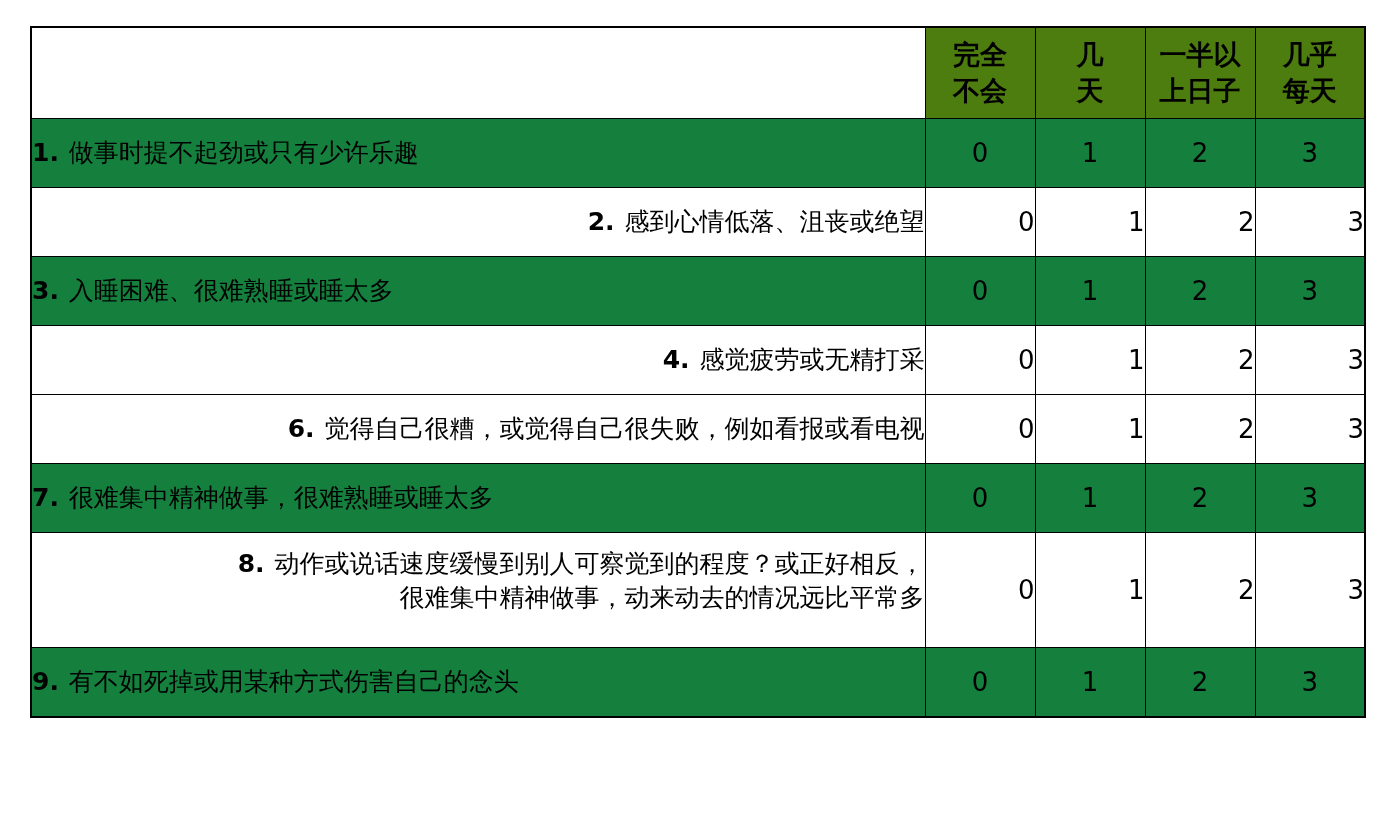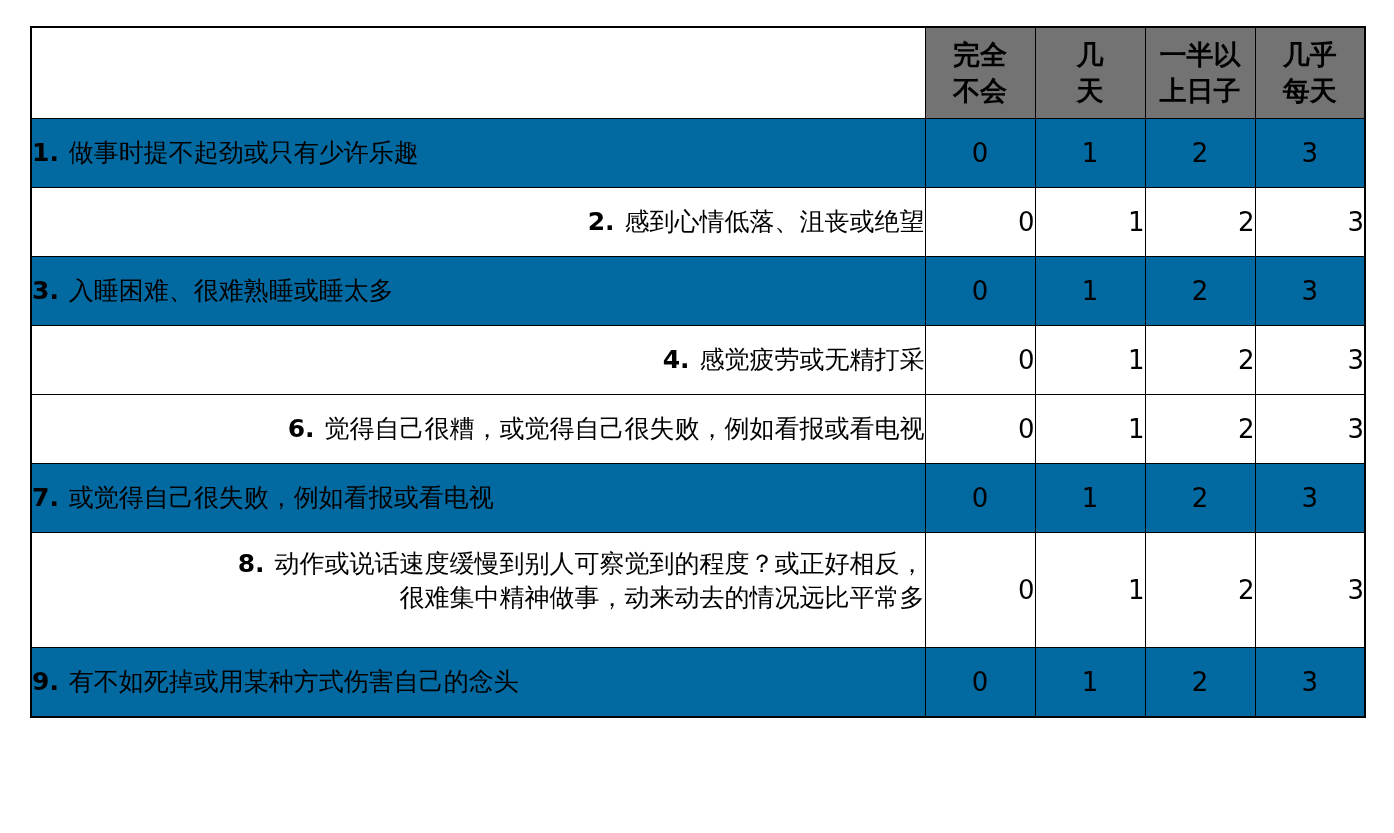--- a/index.html
+++ b/index.html
@@ -41,21 +41,21 @@
   .hdr-blank {
     height: 90px;
     background: #ffffff;
   }
   .hdr-opt {
     text-align: center;
     font-size: 27px;
     line-height: 1.32;
     font-family: "DejaVu Sans", "Liberation Sans", sans-serif;
     padding: 8px 2px;
-    background: #737373;
+    background: #4d7c0f;
     white-space: pre-line;
     margin-top: 13px;
   }
 
   
   .item-cell {
     padding: 12px 14px 12px 18px;
     font-size: 25px;
     line-height: 1.38;
     font-family: "DejaVu Sans", "Liberation Sans", sans-serif;
@@ -77,21 +77,21 @@
   }
 
   .score-cell {
     text-align: center;
     font-size: 26px;
     font-family: "DejaVu Sans", "Liberation Sans", sans-serif;
   }
 
   tr.shaded .item-cell,
   tr.shaded .score-cell {
-    background: #0369a1;
+    background: #15803d;
   }
   tr.plain .item-cell,
   tr.plain .score-cell {
     background: #ffffff;
     text-align: right;
   }
   tr.rowtall .item-cell, tr.rowtall .score-cell { height: 76px; }
   tr.rowstd .item-cell, tr.rowstd .score-cell { height: 68px; }
 </style>
 </head>
@@ -172,21 +172,21 @@
         </td>
         <td class="score-cell">0</td>
         <td class="score-cell">1</td>
         <td class="score-cell">2</td>
         <td class="score-cell">3</td>
       </tr>
 
       <tr class="shaded rowstd">
         <td class="item-cell">
           <span class="num">7.</span>
-          <span class="txt">或觉得自己很失败，例如看报或看电视</span>
+          <span class="txt">很难集中精神做事，很难熟睡或睡太多</span>
         </td>
         <td class="score-cell">0</td>
         <td class="score-cell">1</td>
         <td class="score-cell">2</td>
         <td class="score-cell">3</td>
       </tr>
 
       <tr class="plain rowtall">
         <td class="item-cell two-line">
           <span class="num">8.</span>

